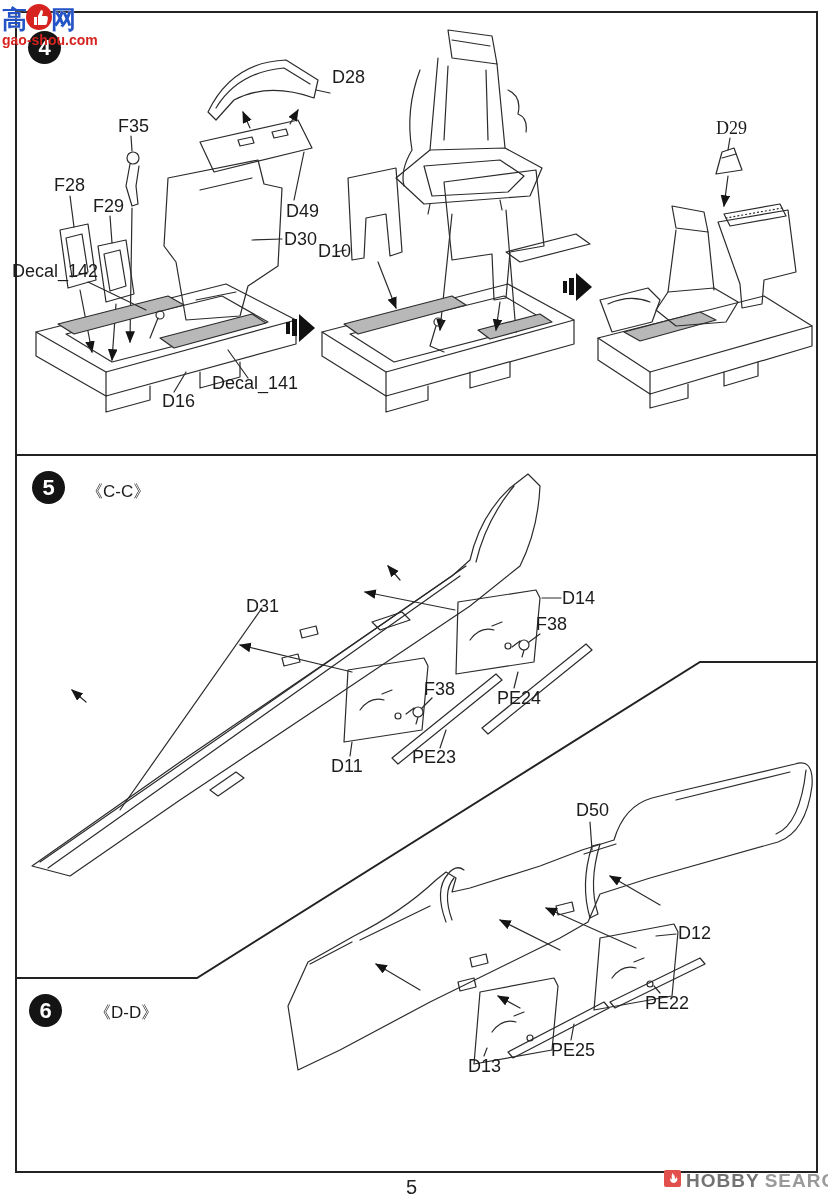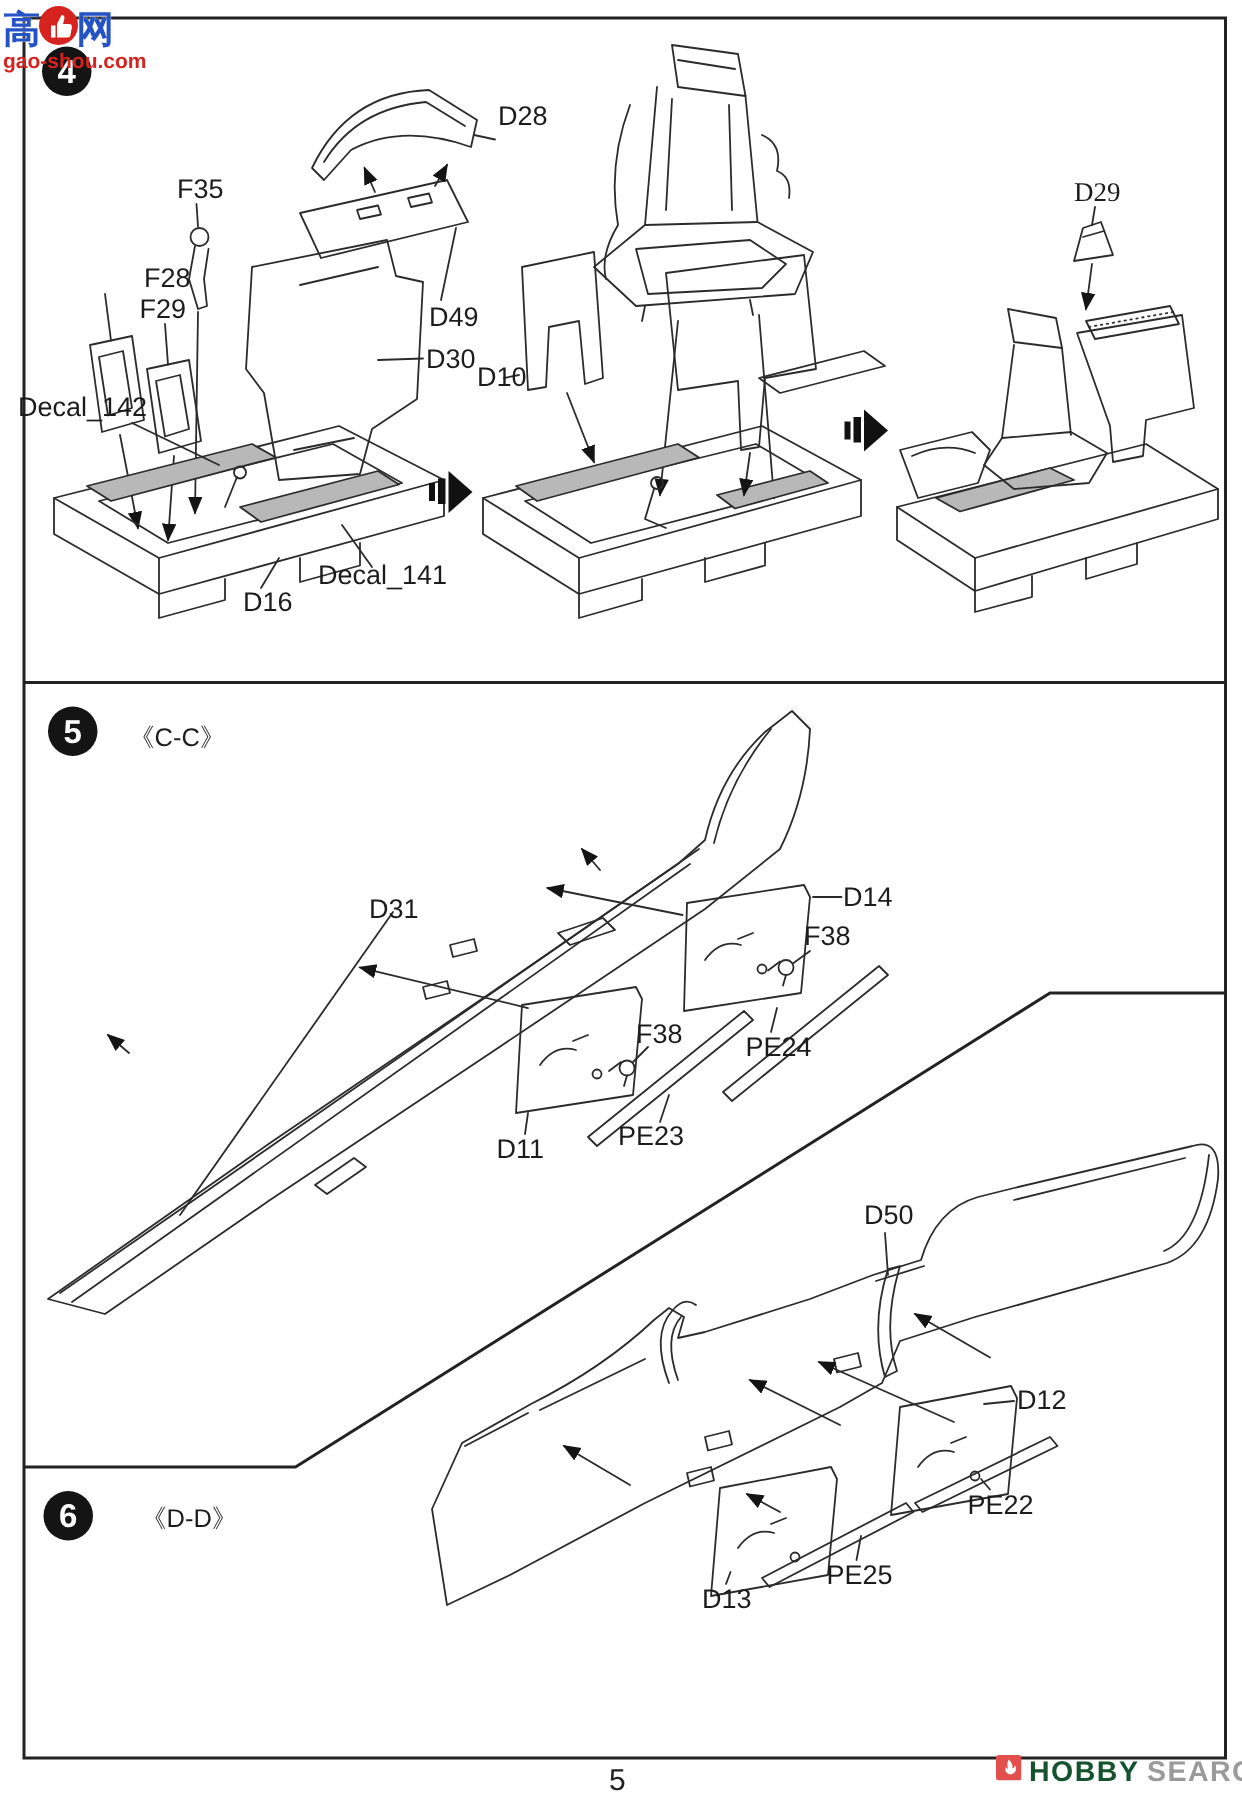--- a/index.html
+++ b/index.html
@@ -10,21 +10,21 @@
   .badge{position:absolute;width:33px;height:33px;border-radius:50%;background:#141414;color:#fff;
          display:flex;align-items:center;justify-content:center;font-size:22px;font-weight:bold;}
   .stepTitle{position:absolute;font-size:17px;color:#1c1c1c;white-space:nowrap;}
   .stepTitle .sub{display:block;text-align:center;margin-top:2px;}
   .wm{position:absolute;left:2px;top:4px;width:96px;text-align:left;z-index:5;}
   .wm .chars{display:flex;align-items:center;height:30px;}
   .wm .cjk{font-size:25px;font-weight:bold;color:#2453c6;text-shadow:0 0 1px #fff;}
   .wm .url{font-size:14px;font-weight:bold;color:#d6231f;letter-spacing:0;margin-top:-2px;}
   .pageNum{position:absolute;font-size:20px;color:#222;}
   .hslogo{position:absolute;display:flex;align-items:center;gap:5px;font-size:19px;font-weight:bold;letter-spacing:1px;}
-  .hslogo .brand{color:#14532d;}
+  .hslogo .brand{color:#737373;}
   .hslogo .word{color:#9a9a9a;}
 </style>
 </head>
 <body>
 
 <div class="page">
 
   <svg class="art" width="828" height="1200" viewBox="0 0 828 1200">
     <defs>
       <marker id="ah" markerWidth="12" markerHeight="10" refX="9" refY="4" orient="auto">
@@ -293,21 +293,21 @@
   </div>
 
   <div class="badge" style="left:29px;top:994px;">
     <span>6</span>
   </div>
   <div class="stepTitle" style="left:94px;top:1001px;">
     <span>《D-D》</span>
   </div>
 
   <span class="lbl" style="left:118px;top:117px;">F35</span>
-  <span class="lbl" style="left:54px;top:176px;margin-left:42px;">F28</span>
+  <span class="lbl" style="left:54px;top:176px;">F28</span>
   <span class="lbl" style="left:93px;top:197px;">F29</span>
   <span class="lbl" style="left:12px;top:262px;">Decal_142</span>
   <span class="lbl" style="left:162px;top:392px;">D16</span>
   <span class="lbl" style="left:212px;top:374px;">Decal_141</span>
   <span class="lbl" style="left:332px;top:68px;">D28</span>
   <span class="lbl" style="left:286px;top:202px;">D49</span>
   <span class="lbl" style="left:284px;top:230px;">D30</span>
   <span class="lbl" style="left:318px;top:242px;">D10</span>
   <span class="lbl" style="left:716px;top:119px;font-family:Liberation Serif, serif;">D29</span>
 

